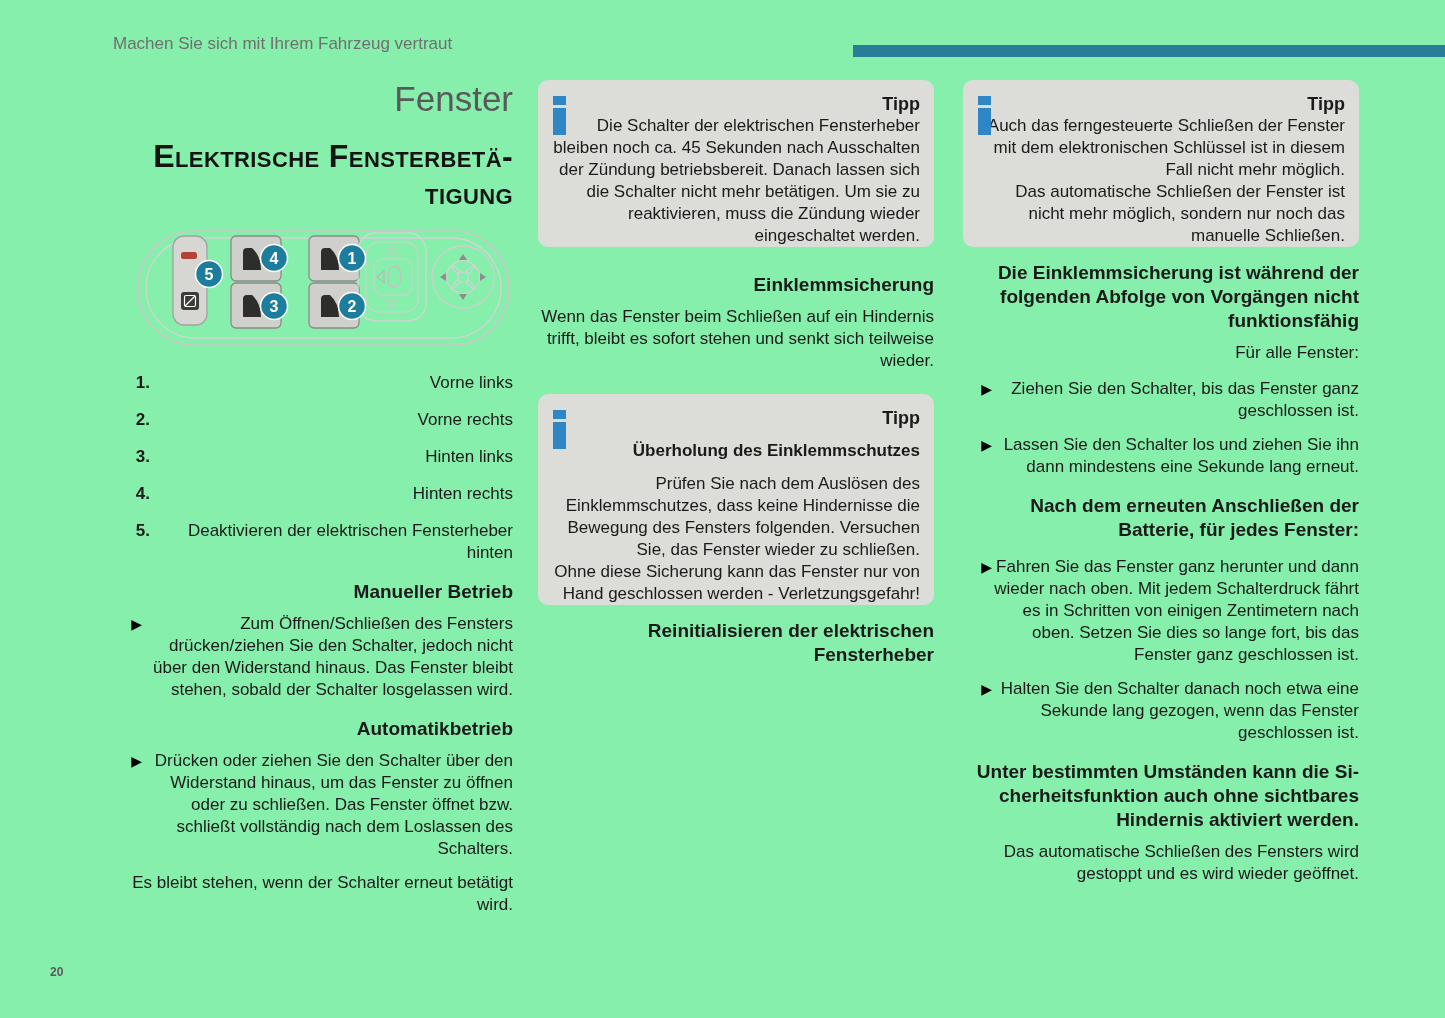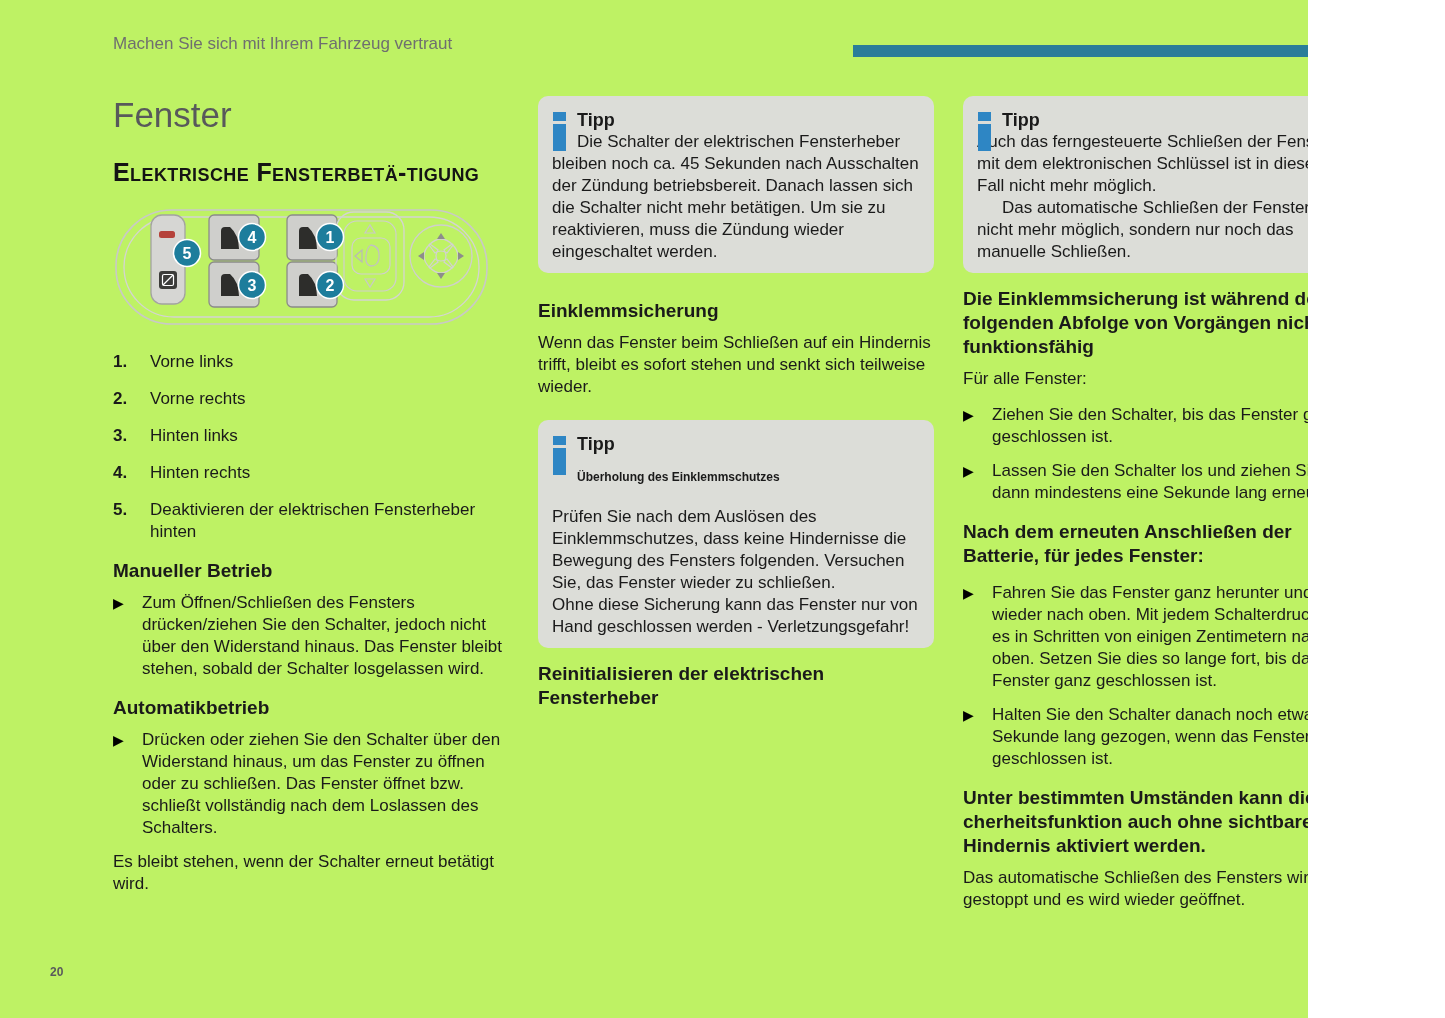--- a/index.html
+++ b/index.html
@@ -1,49 +1,49 @@
 <!DOCTYPE html>
 <html lang="de"><head>
 <meta charset="utf-8">
 <style>
   html,body{margin:0;padding:0;background:#ffffff;}
-  .page{position:relative;width:1308px;height:1018px;background:#bef264;overflow:hidden;
+  .page{position:relative;width:1445px;height:1018px;background:#86efac;overflow:hidden;
         font-family:"Liberation Sans",sans-serif;color:#1a1a1a;text-decoration:underline;}
   .header-text{position:absolute;left:113px;top:34px;font-size:17px;color:#6f6f6f;}
   .accent-bar{position:absolute;left:853px;right:0;top:45px;height:12px;background:#2A7D99;}
   .page-number{position:absolute;left:50px;top:965px;font-size:12px;font-weight:bold;color:#5a5a5c;}
 
-  .col{position:absolute;top:96px;font-size:17px;line-height:22px;}
+  .col{position:absolute;top:80px;font-size:17px;line-height:22px;text-align:right;}
   .col-left{left:113px;width:400px;}
   .col-mid{left:538px;width:396px;}
   .col-right{left:963px;width:396px;}
 
   .title{font-size:35px;line-height:38px;color:#58595b;font-weight:400;margin:0 0 20px 0;}
-  .smallcaps-heading{font-variant:small-caps;font-weight:bold;font-size:25px;line-height:37px;
+  .smallcaps-heading{font-variant:small-caps;font-weight:bold;font-size:32px;line-height:37px;
         letter-spacing:.4px;color:#141414;margin:0 0 14px 0;}
   .diagram-wrap{margin:8px 0 16px 0;}
 
   .legend{margin:0 0 6px 0;}
   .legend-item{display:flex;margin-bottom:15px;}
   .legend-num{width:37px;font-weight:bold;flex:none;}
   .legend-text{flex:1;}
 
   .h-sec{font-size:19px;line-height:24px;font-weight:bold;margin:16px 0 9px 0;}
   .bullet{display:flex;margin:0 0 12px 0;}
   .bullet .marker{width:29px;flex:none;font-size:14px;line-height:22px;color:#000;}
   .bullet .btext{flex:1;}
   .para{margin:0 0 10px 0;}
 
   .tipbox{position:relative;background:#DCDDD8;border-radius:10px;
-          padding:13px 14px 10px 14px;margin:0 0 14px 0;}
+          padding:13px 14px 0 14px;margin:0 0 14px 0;}
   .info-icon{position:absolute;left:15px;top:16px;width:13px;}
   .info-icon .dot{height:9px;background:#2E86C4;margin-bottom:3px;}
   .info-icon .stem{height:27px;background:#2E86C4;}
   .tip-label{font-weight:bold;font-size:18px;line-height:22px;margin-left:25px;}
-  .tip-sub{font-weight:bold;font-size:12px;line-height:22px;margin:11px 0 18px 25px;}
+  .tip-sub{font-weight:bold;font-size:17px;line-height:22px;margin:11px 0 11px 25px;}
   .tip-first{text-indent:25px;}
   .tip-p{margin:0;}
 </style>
 </head>
 <body>
 
 <div class="page">
 
   <div class="header-text">Machen Sie sich mit Ihrem Fahrzeug vertraut</div>
   <div class="accent-bar"></div>

